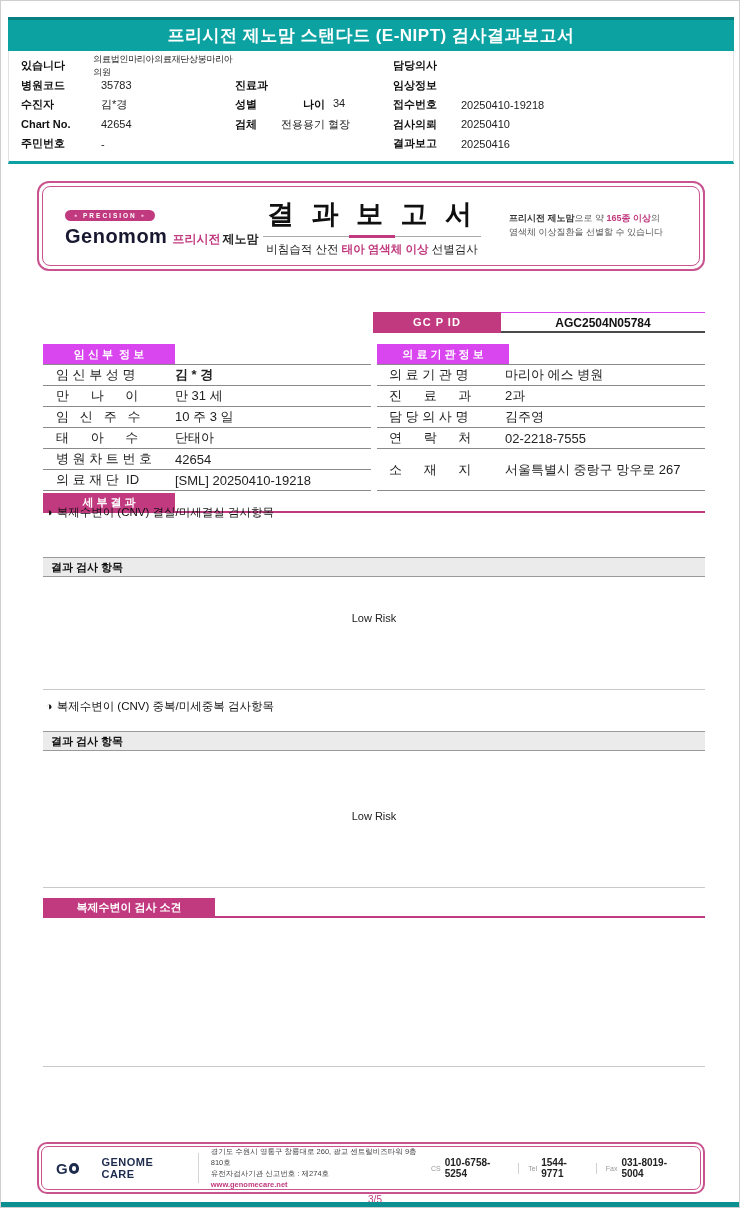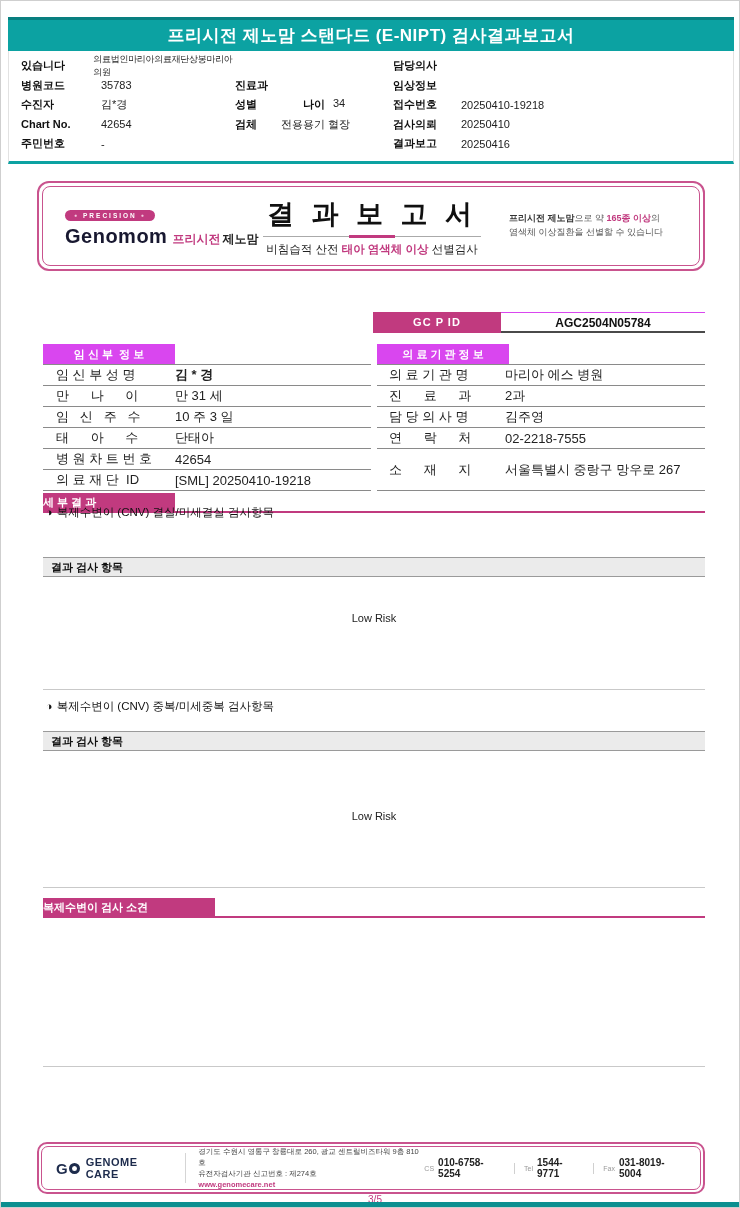--- a/index.html
+++ b/index.html
@@ -63,21 +63,21 @@
   .tbl-body { border-top:1px solid #8a8a8a; }
   .trow { display:flex; height:21px; align-items:center; border-bottom:1px solid #8a8a8a; font-size:13px; color:#222; }
   .trow.tall { height:42px; }
   .trow .lbl { white-space:pre; padding-left:13px; width:128px; }
   .itable.right .trow .lbl { width:124px; padding-left:12px; }
   .trow .val { flex:1; padding-left:4px; }
   .trow .val.bold { font-weight:bold; }
 
   .section-bar { position:absolute; left:42px; width:662px; border-bottom:2px solid #C13A7F; }
   .section-box { height:18px; background:#C13A7F; color:#fff; font-size:11px; font-weight:bold;
-                 text-align:left; line-height:18px; white-space:pre; }
+                 text-align:center; line-height:18px; white-space:pre; }
   .sb-detail { top:492px; }
   .sb-detail .section-box { width:132px; }
   .sb-opinion { top:897px; }
   .sb-opinion .section-box { width:172px; }
 
   .cnv-title { position:absolute; left:45px; width:600px; font-size:11.5px; color:#111; }
   .cnv-title .bullet { font-size:11px; margin-right:4px; }
   .ct-del { top:504px; }
   .ct-dup { top:698px; }
 
@@ -93,21 +93,21 @@
   .d-1 { top:688px; } .d-2 { top:886px; } .d-3 { top:1065px; }
 
   
   .footer-box { position:absolute; left:36px; top:1141px; width:668px; height:52px;
                 border:2px solid #C9538E; border-radius:10px; padding:2px; background:#fff; }
   .footer-inner { border:1px solid #C9538E; border-radius:7px; height:100%; display:flex;
                   align-items:center; padding:0 14px; }
   .gc-logo { display:flex; align-items:center; }
   .gc-g { font-size:15px; font-weight:bold; color:#1D2B4C; letter-spacing:0; }
   .gc-ring { display:inline-block; width:11px; height:11px; border:3px solid #1D2B4C; border-radius:50%; margin-left:1px; }
-  .gc-text { font-size:11px; font-weight:bold; color:#1D2B4C; margin-left:6px; letter-spacing:0.5px; }
+  .gc-text { font-size:11px; font-weight:bold; color:#1D2B4C; margin-left:22px; letter-spacing:0.5px; }
   .f-divider { width:1px; height:30px; background:#d5d5d5; margin:0 12px; }
   .f-address { font-size:7.5px; color:#444; line-height:1.5; }
   .f-web { color:#C13A7F; font-weight:bold; }
   .f-spacer { flex:1; }
   .f-contacts { display:flex; align-items:center; }
   .c-lbl { font-size:7px; color:#999; margin-right:4px; }
   .c-val { font-size:10px; color:#222; font-weight:bold; }
   .c-sep { width:1px; height:11px; background:#d0d0d0; margin:0 9px; }
 
   .page-num { position:absolute; left:4px; top:1193px; width:740px; text-align:center;

